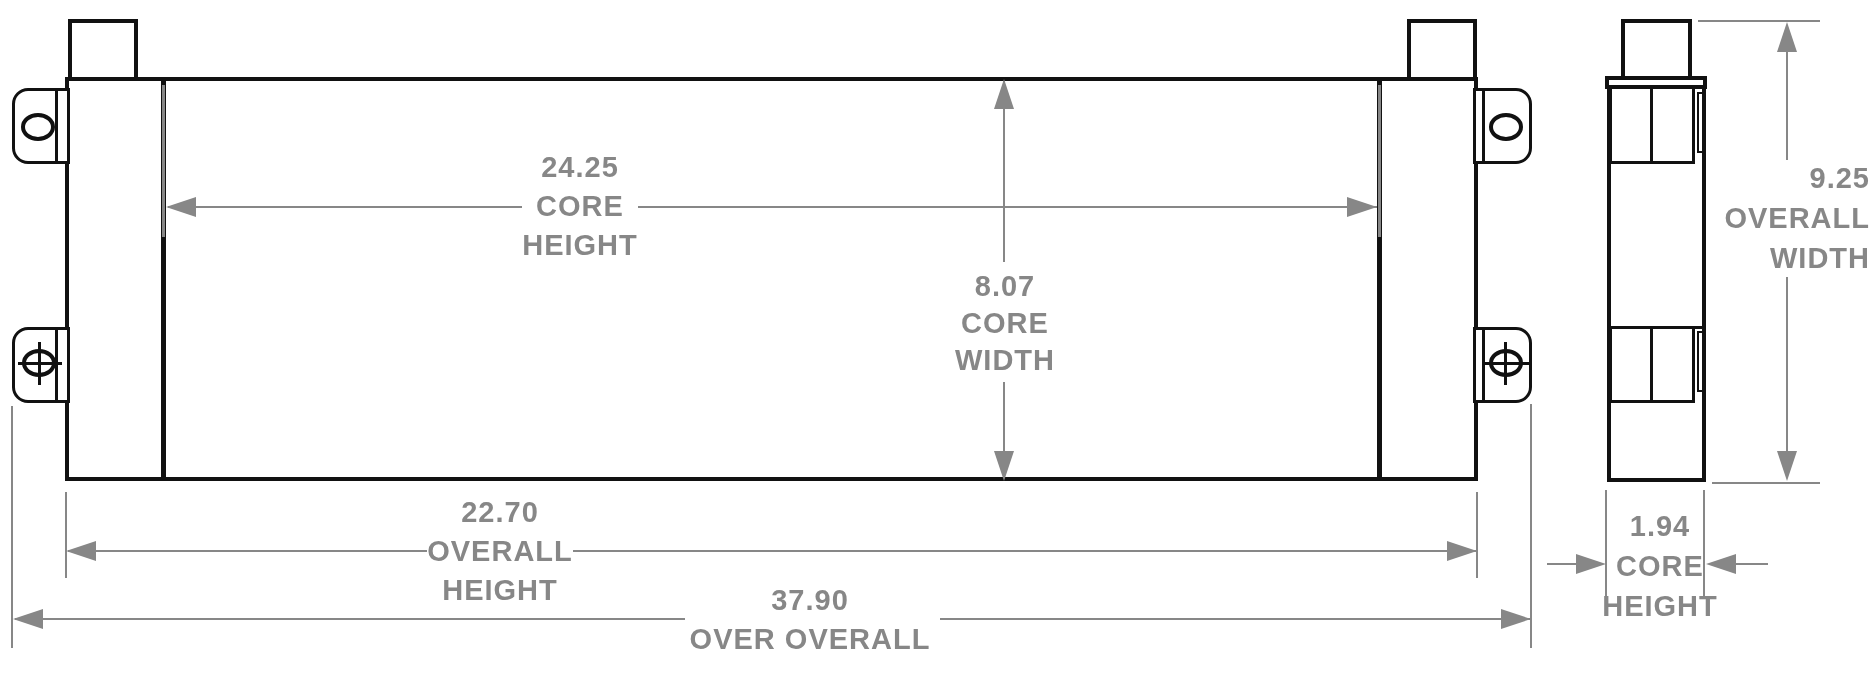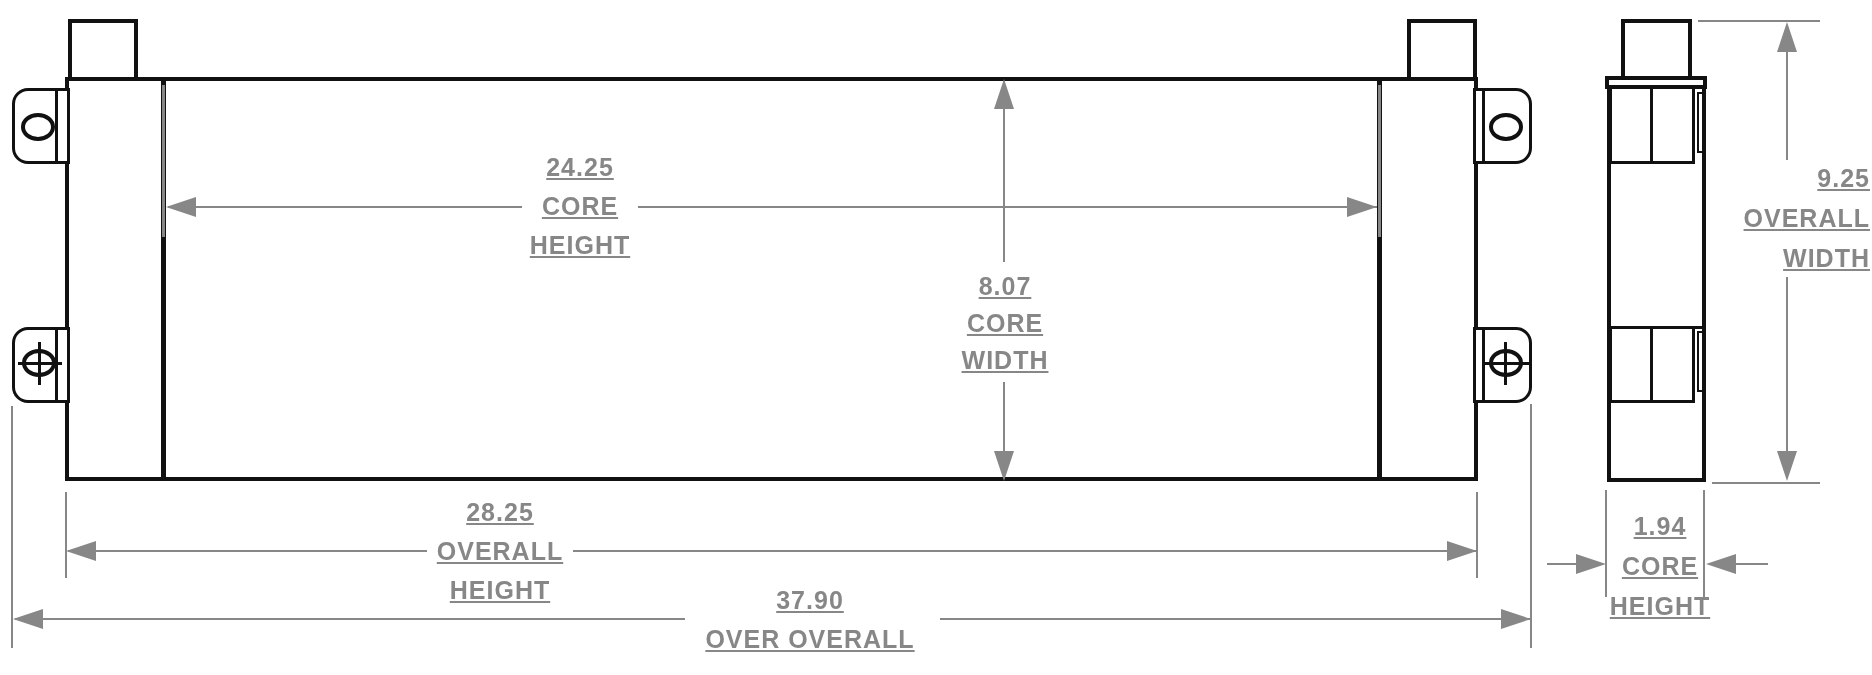--- a/index.html
+++ b/index.html
@@ -16,22 +16,22 @@
   .ar-l{border-top:10px solid transparent;border-bottom:10px solid transparent;border-right:30px solid #878787;}
   .ar-r{border-top:10px solid transparent;border-bottom:10px solid transparent;border-left:30px solid #878787;}
   .ar-u{border-left:10px solid transparent;border-right:10px solid transparent;border-bottom:30px solid #878787;}
   .ar-d{border-left:10px solid transparent;border-right:10px solid transparent;border-top:30px solid #878787;}
   
   .bracket{position:absolute;border:3px solid #111111;background:#ffffff;box-sizing:border-box;z-index:3;}
   .bracket-line{position:absolute;background:#111111;z-index:3;}
   .hole{position:absolute;border:4px solid #111111;border-radius:50%;background:#ffffff;box-sizing:border-box;z-index:3;}
   .cross{position:absolute;background:#111111;z-index:3;}
   
-  .dim-text{position:absolute;color:#878787;font-size:25px;font-weight:bold;letter-spacing:1px;
-            text-align:center;white-space:nowrap;z-index:6;text-decoration:underline;}
+  .dim-text{position:absolute;color:#878787;font-size:29px;font-weight:bold;letter-spacing:1px;
+            text-align:center;white-space:nowrap;z-index:6;}
   .dim-text div{white-space:nowrap;}
 </style>
 </head>
 <body>
 
 <div id="canvas">
 
   <div class="gline" style="left:162px;top:85px;width:3px;height:152px;"></div>
   <div class="gline gover" style="left:162px;top:85px;width:3px;height:152px;"></div>
   <div class="gline gover" style="left:1378px;top:85px;width:3px;height:152px;"></div>
@@ -119,21 +119,21 @@
     <div>HEIGHT</div>
   </div>
 
   <div class="dim-text" style="left:855px;top:268px;width:300px;line-height:37px;">
     <div>8.07</div>
     <div>CORE</div>
     <div>WIDTH</div>
   </div>
 
   <div class="dim-text" style="left:350px;top:493px;width:300px;line-height:39px;">
-    <div>28.25</div>
+    <div>22.70</div>
     <div>OVERALL</div>
     <div>HEIGHT</div>
   </div>
 
   <div class="dim-text" style="left:610px;top:581px;width:400px;line-height:39px;">
     <div>37.90</div>
     <div>OVER OVERALL</div>
   </div>
 
   <div class="dim-text" style="left:1710px;top:158px;width:160px;line-height:40px;text-align:right;">

